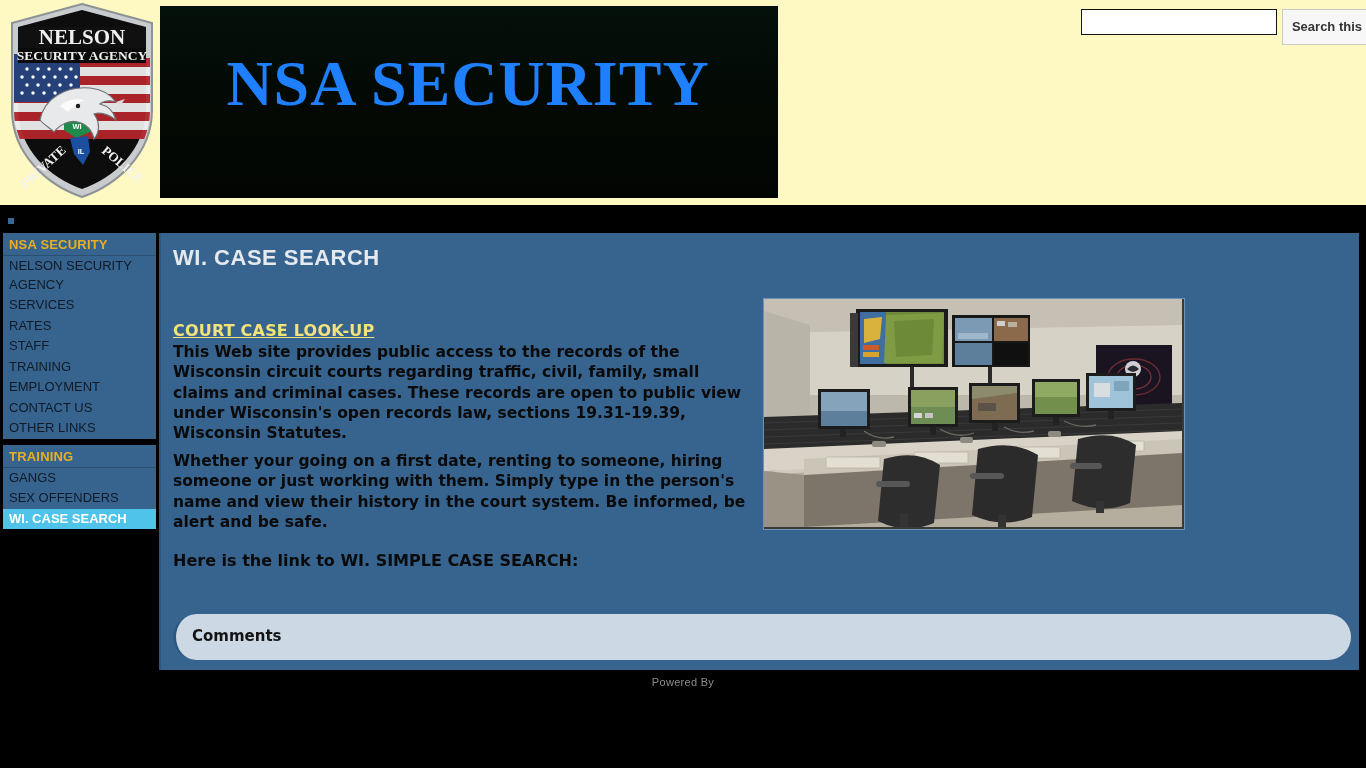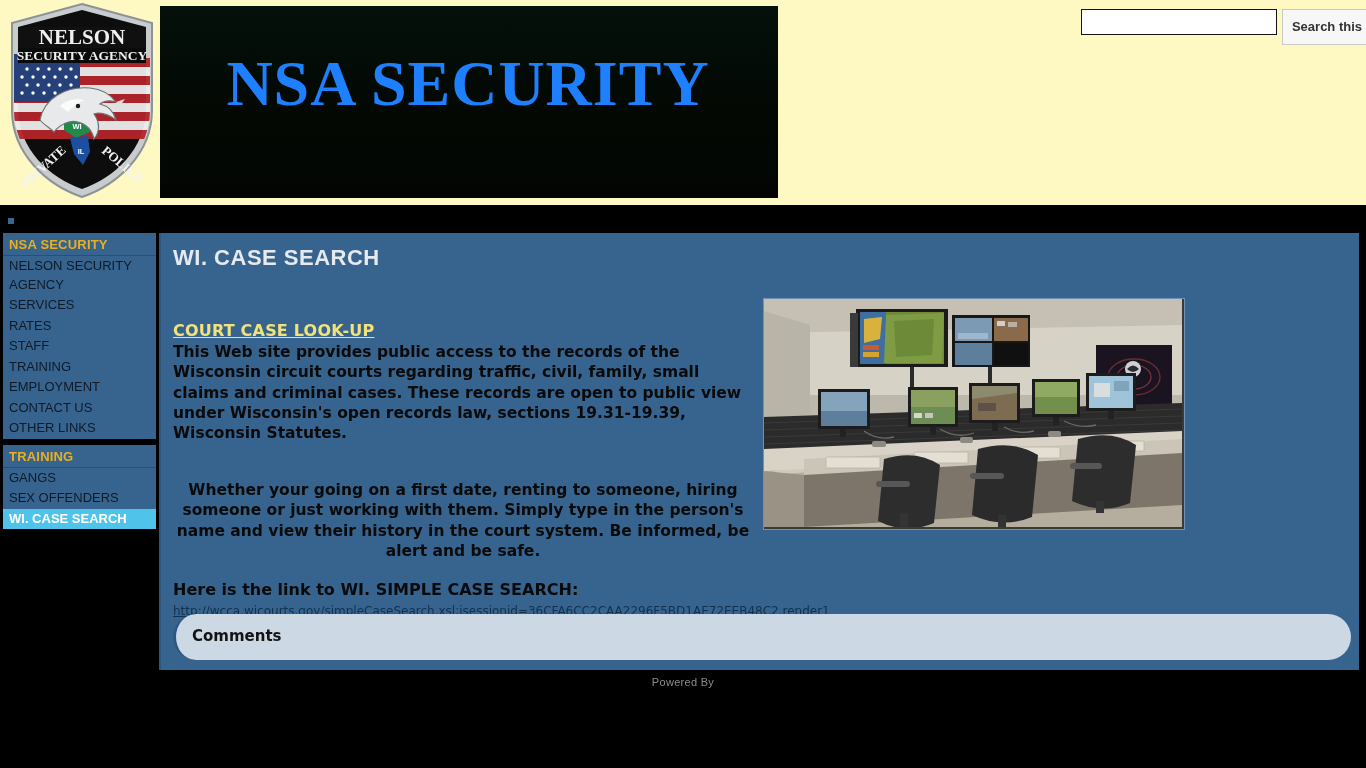--- a/index.html
+++ b/index.html
@@ -396,23 +396,22 @@
 
   <div class="content">
 
     <div class="page-title">WI. CASE SEARCH</div>
 
     <div class="article">
       <p class="tight">
         <span class="lookup-head">COURT CASE LOOK-UP</span>
         <span>This Web site provides public access to the records of the Wisconsin circuit courts regarding traffic, civil, family, small claims and criminal cases. These records are open to public view under Wisconsin's open records law, sections 19.31-19.39, Wisconsin Statutes.</span>
       </p>
-      <p style="margin-top:37px;text-align:center;">Whether your going on a first date, renting to someone, hiring someone or just working with them. Simply type in the person's name and view their history in the court system. Be informed, be alert and be safe.</p>
+      <p style="margin-top:8px;">Whether your going on a first date, renting to someone, hiring someone or just working with them. Simply type in the person's name and view their history in the court system. Be informed, be alert and be safe.</p>
       <span class="link-head">Here is the link to WI. SIMPLE CASE SEARCH:</span>
-      <a class="case-link">http://wcca.wicourts.gov/simpleCaseSearch.xsl;jsessionid=36CFA6CC2CAA2296F5BD1AE72EEB48C2.render1</a>
     </div>
 
     <div class="photo">
       <svg width="418" height="228" viewBox="0 0 418 228" xmlns="http://www.w3.org/2000/svg">
 
         <rect x="0" y="0" width="418" height="228" fill="#cfcabc"></rect>
         <rect x="0" y="0" width="418" height="112" fill="#d7d2c6"></rect>
         <rect x="0" y="96" width="418" height="22" fill="#bdb8ac"></rect>
 
         <path d="M0 0 L418 0 L418 26 L0 34 Z" fill="#c5c0b3"></path>

